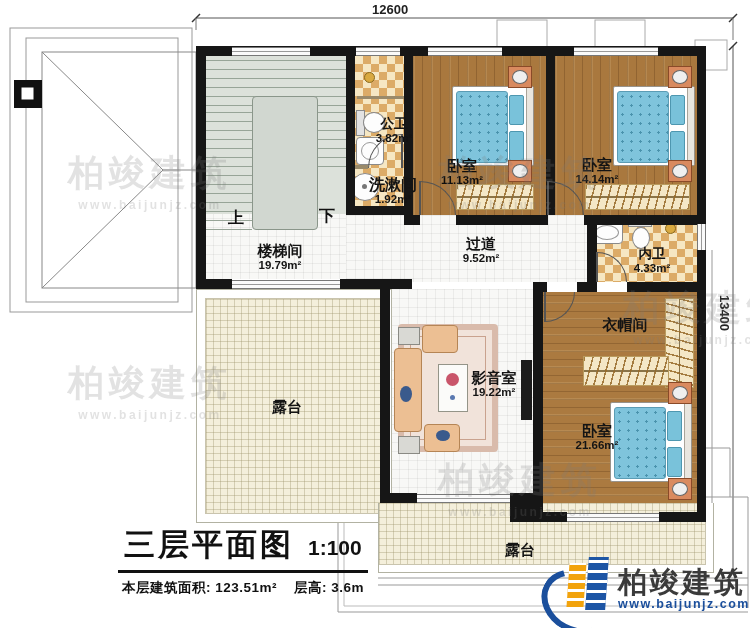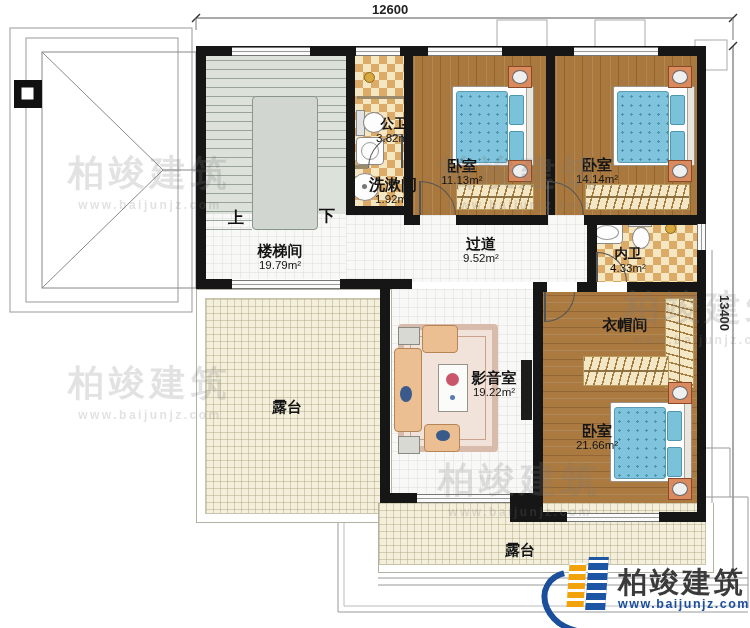--- a/index.html
+++ b/index.html
@@ -38,21 +38,21 @@
   .fixture{background:#fdfdfd;border:1px solid #8a8a8a;border-radius:4px;}
   .round{border-radius:50%;}
   .gold{background:#d9a940;border:1px solid #8a6a1f;border-radius:50%;}
   
   .stairs{position:absolute;left:204px;top:56px;width:142px;height:158px;background:#dce1da;z-index:6;}
   .treads{position:absolute;background-image:repeating-linear-gradient(to bottom,#97a497 0 1px,transparent 1px 9px);}
   .landing{position:absolute;left:48px;top:40px;width:64px;height:132px;background:#d1d7d0;border:1px solid #8a968a;border-radius:4px;z-index:7;}
   
   .rlabel{position:absolute;transform:translate(-50%,-50%);text-align:center;color:#141414;z-index:30;white-space:nowrap;line-height:1.08;}
   .rname{font-size:15px;font-weight:bold;}
-  .rarea{font-size:11.5px;font-weight:normal;}
+  .rarea{font-size:11.5px;font-weight:bold;}
   .updown{position:absolute;transform:translate(-50%,-50%);font-size:16px;font-weight:bold;color:#111;z-index:30;}
   .dim{position:absolute;font-size:13px;font-weight:bold;color:#222;z-index:30;white-space:nowrap;}
   
   .wm{position:absolute;transform:translate(-50%,-50%);text-align:center;color:rgba(125,125,125,.22);z-index:40;pointer-events:none;white-space:nowrap;}
   .wm .wm1{font-size:36px;font-weight:bold;letter-spacing:5px;}
   .wm .wm2{font-size:12px;letter-spacing:2.5px;font-weight:bold;}
   
   .titleblock{position:absolute;left:118px;top:524px;z-index:50;color:#111;}
   .title-row{display:flex;align-items:baseline;gap:14px;border-bottom:3px solid #111;padding:0 6px 4px 6px;}
   .title-main{font-size:31px;font-weight:bold;letter-spacing:3px;}
@@ -263,21 +263,21 @@
     <div class="rarea">1.92m²</div>
   </div>
   <div class="rlabel" style="left:462px;top:172px;color:#0e0e0e;">
     <div class="rname">卧室</div>
     <div class="rarea">11.13m²</div>
   </div>
   <div class="rlabel" style="left:597px;top:171px;">
     <div class="rname">卧室</div>
     <div class="rarea">14.14m²</div>
   </div>
-  <div class="rlabel" style="left:628px;top:260px;">
+  <div class="rlabel" style="left:652px;top:260px;">
     <div class="rname" style="font-size:13.5px;">内卫</div>
     <div class="rarea">4.33m²</div>
   </div>
   <div class="rlabel" style="left:625px;top:325px;">
     <div class="rname">衣帽间</div>
   </div>
   <div class="rlabel" style="left:597px;top:437px;">
     <div class="rname">卧室</div>
     <div class="rarea">21.66m²</div>
   </div>
@@ -315,20 +315,31 @@
   </div>
   <div class="wm" style="left:705px;top:315px;">
     <div class="wm1">柏竣建筑</div>
     <div class="wm2">www.baijunjz.com</div>
   </div>
   <div class="wm" style="left:520px;top:487px;">
     <div class="wm1">柏竣建筑</div>
     <div class="wm2">www.baijunjz.com</div>
   </div>
 
+  <div class="titleblock">
+    <div class="title-row">
+      <span class="title-main">三层平面图</span>
+      <span class="title-scale">1:100</span>
+    </div>
+    <div class="title-sub">
+      <span>本层建筑面积: 123.51m²</span>
+      &nbsp;&nbsp;
+      <span>层高: 3.6m</span>
+    </div>
+  </div>
 
   <div class="logo">
     <div class="logo-icon">
       <div class="swoosh"></div>
       <div class="bldg-y"></div>
       <div class="bldg-b"></div>
     </div>
     <div class="logo-text">
       <div class="lt1">柏竣建筑</div>
       <div class="lt2">www.baijunjz.com</div>

